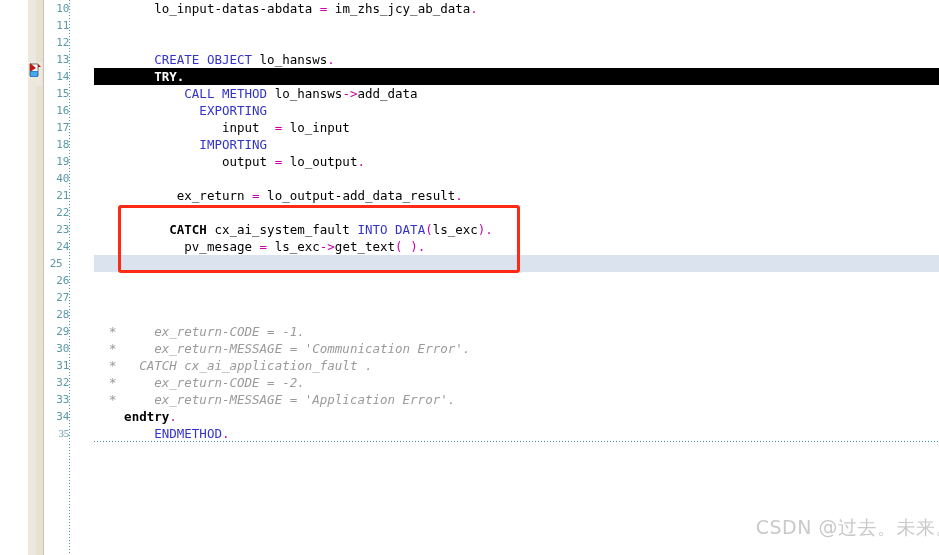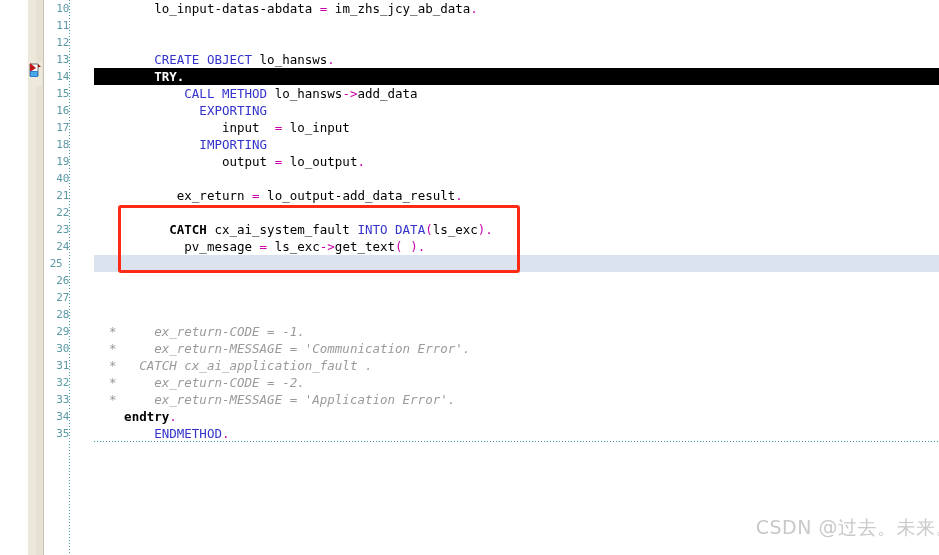--- a/index.html
+++ b/index.html
@@ -226,21 +226,21 @@
       <div class="lnum" style="top: 255px; text-align: center;">25</div>
       <div class="lnum" style="top: 272px;">26</div>
       <div class="lnum" style="top: 289px;">27</div>
       <div class="lnum" style="top: 306px;">28</div>
       <div class="lnum" style="top: 323px;">29</div>
       <div class="lnum" style="top: 340px;">30</div>
       <div class="lnum" style="top: 357px;">31</div>
       <div class="lnum" style="top: 374px;">32</div>
       <div class="lnum" style="top: 391px;">33</div>
       <div class="lnum" style="top: 408px;">34</div>
-      <div class="lnum" style="top: 425px;">35</div>
+      <div class="lnum" style="top: 425px; font-family: Liberation Serif, serif;">35</div>
     </div>
   <div class="gutter-rule"></div>
 
   <div class="foldcol">
       <div class="fold-line" style="top: 68px; height: 340px; left: 58px;"></div>
       <div class="fold-line" style="top: 306px; height: 102px; left: 50px;"></div>
       <div class="fold-box" style="top: 72px; left: 54px;"></div>
       <div class="fold-dot" style="top: 227px; left: 56px;"></div>
       <div class="fold-box" style="top: 310px; left: 46px;"></div>
       <div class="fold-tick" style="top: 400px; left: 50px;"></div>

